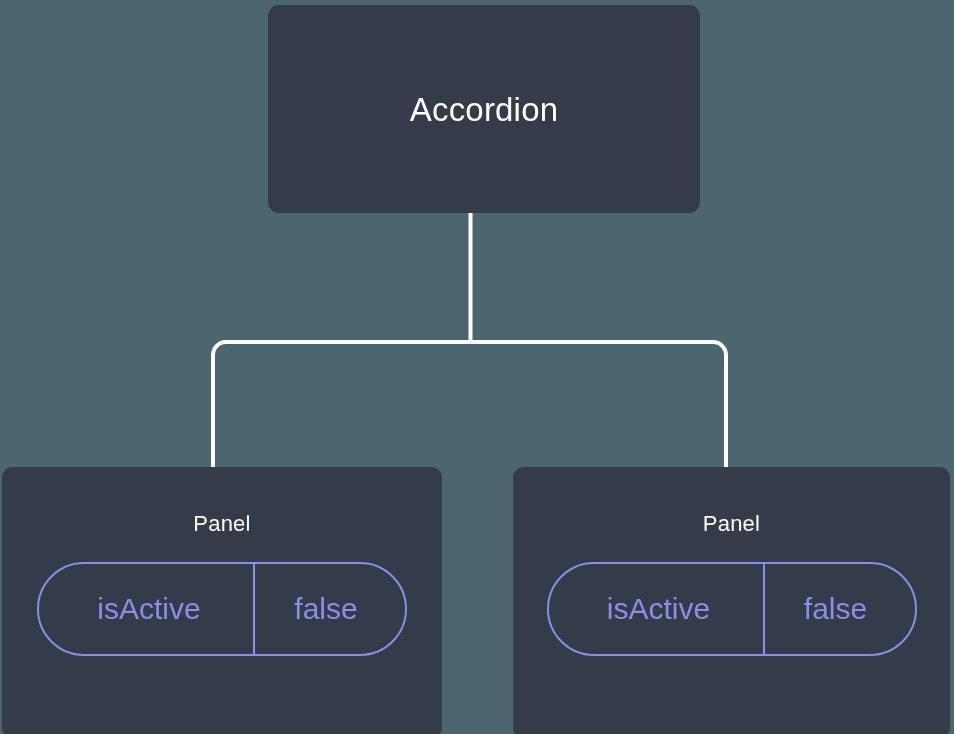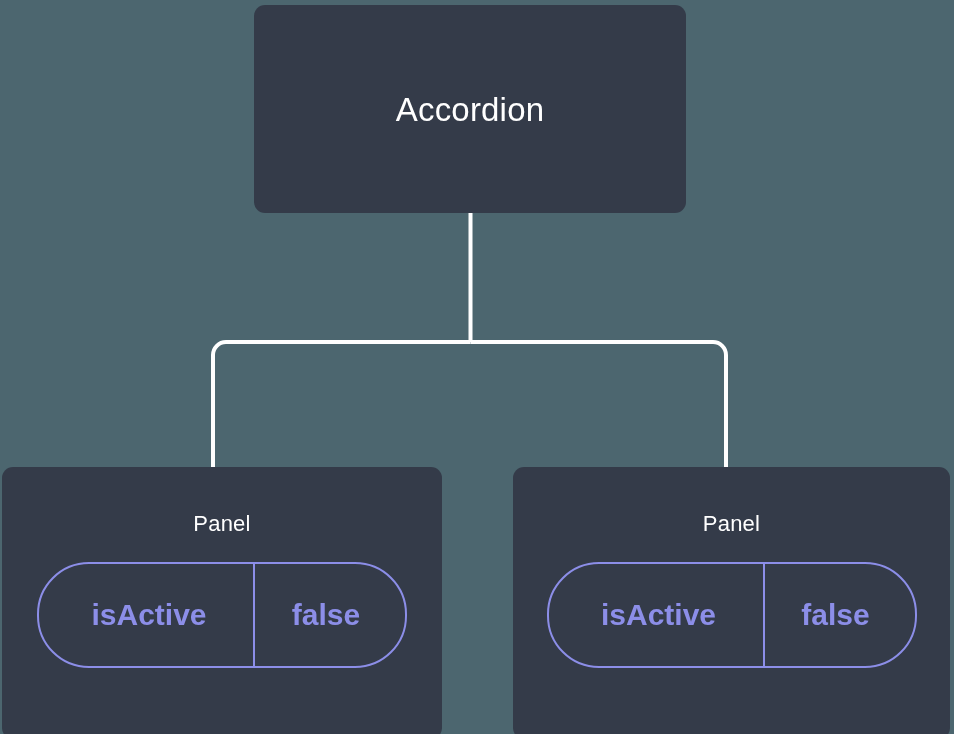--- a/index.html
+++ b/index.html
@@ -30,21 +30,21 @@
   .node {
     position: absolute;
     background: #343b49;
     border-radius: 11px;
     box-sizing: border-box;
     display: flex;
     flex-direction: column;
     align-items: center;
   }
   .node-root {
-    left: 254px;
+    left: 268px;
     top: 5px;
     width: 432px;
     height: 208px;
     justify-content: center;
   }
   .node-panel-left {
     left: 2px;
     top: 467px;
     width: 440px;
     height: 272px;
@@ -63,28 +63,27 @@
     font-weight: 400;
     letter-spacing: 0.2px;
     line-height: 1;
     white-space: nowrap;
   }
   .node-title-sub {
     font-size: 22px;
   }
   .pill {
     margin-top: 27px;
-    height: 106px;
+    height: 94px;
     display: flex;
     align-items: stretch;
     border: 2px solid #8c8ee8;
     border-radius: 52px;
     box-sizing: border-box;
     overflow: hidden;
-    font-weight: bold;
   }
   .pill-left {
     width: 370px;
   }
   .pill-right {
     width: 370px;
   }
   .pill-cell {
     display: flex;
     align-items: center;

